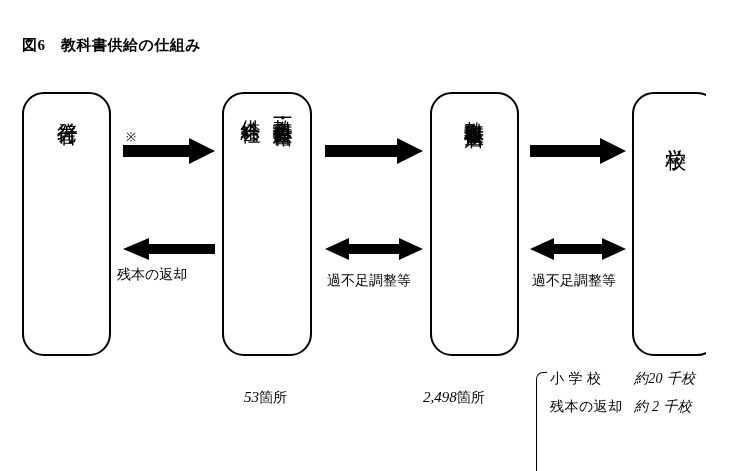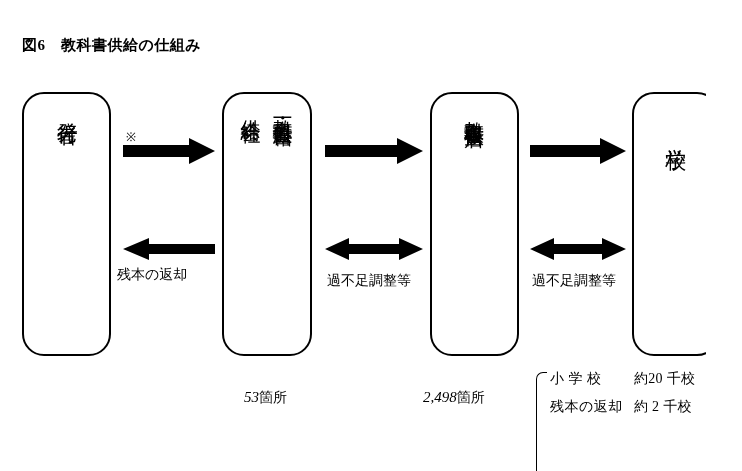--- a/index.html
+++ b/index.html
@@ -142,20 +142,21 @@
     white-space: pre;
   }
   #school-breakdown .row .rname {
     display: inline-block;
     width: 84px;
     letter-spacing: 0.5px;
   }
   #school-breakdown .row .rval {
     display: inline-block;
     letter-spacing: 0.3px;
+    font-style: italic;
   }
 </style>
 </head>
 <body>
 
 <div id="page">
 
   <div class="title">図6　教科書供給の仕組み</div>
 
   <div class="node" id="node-publisher">

